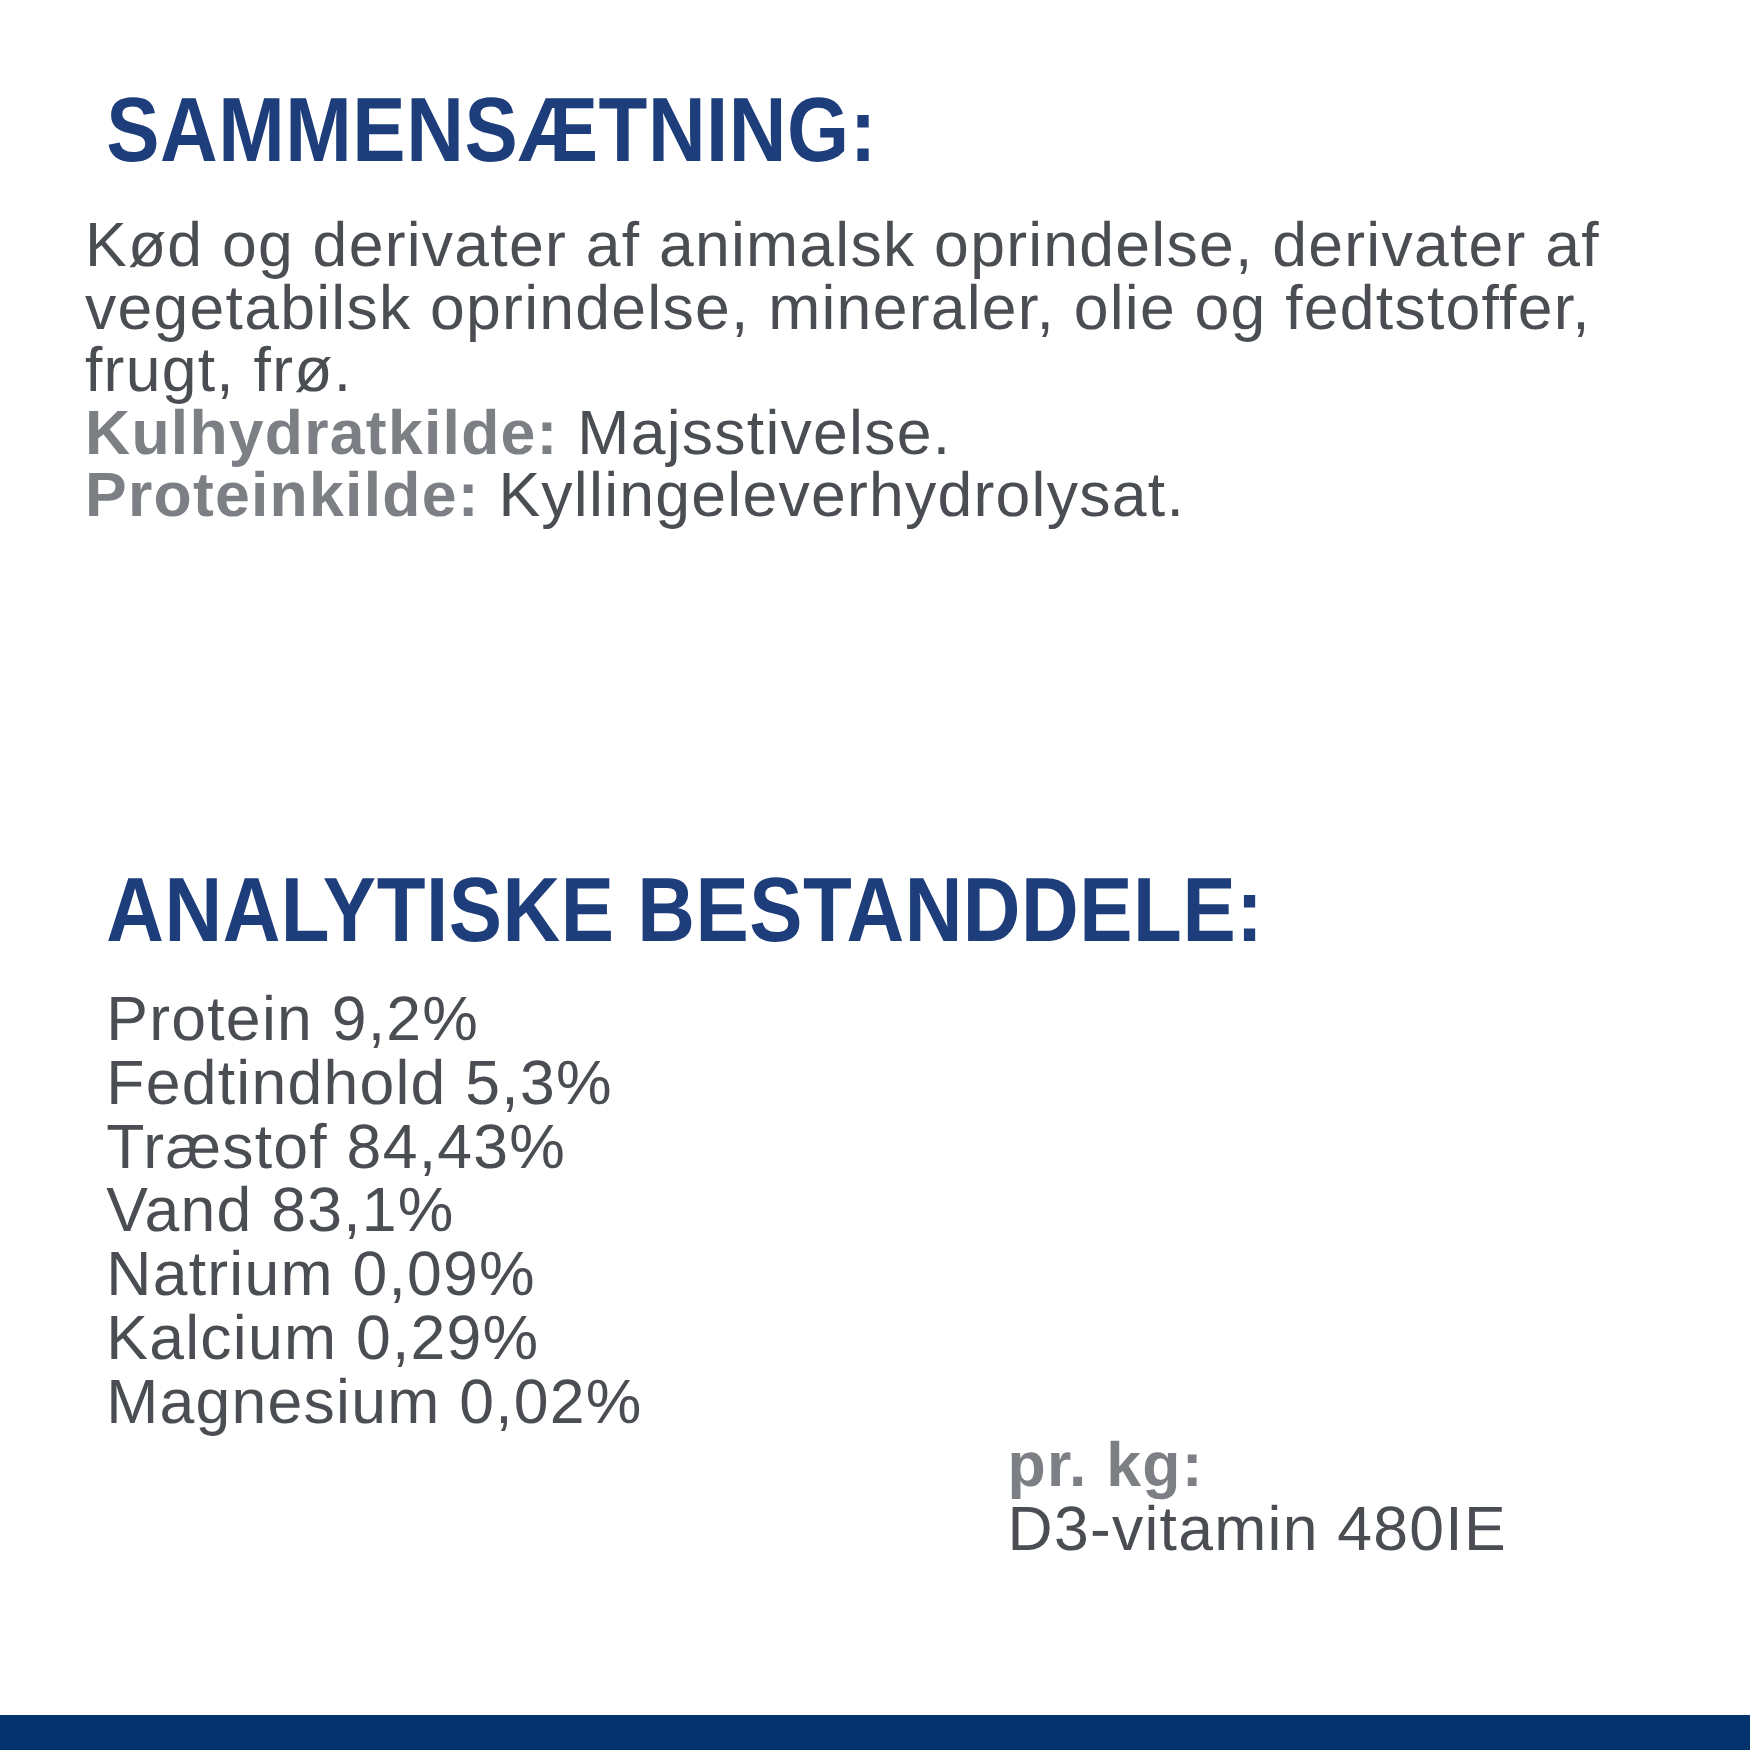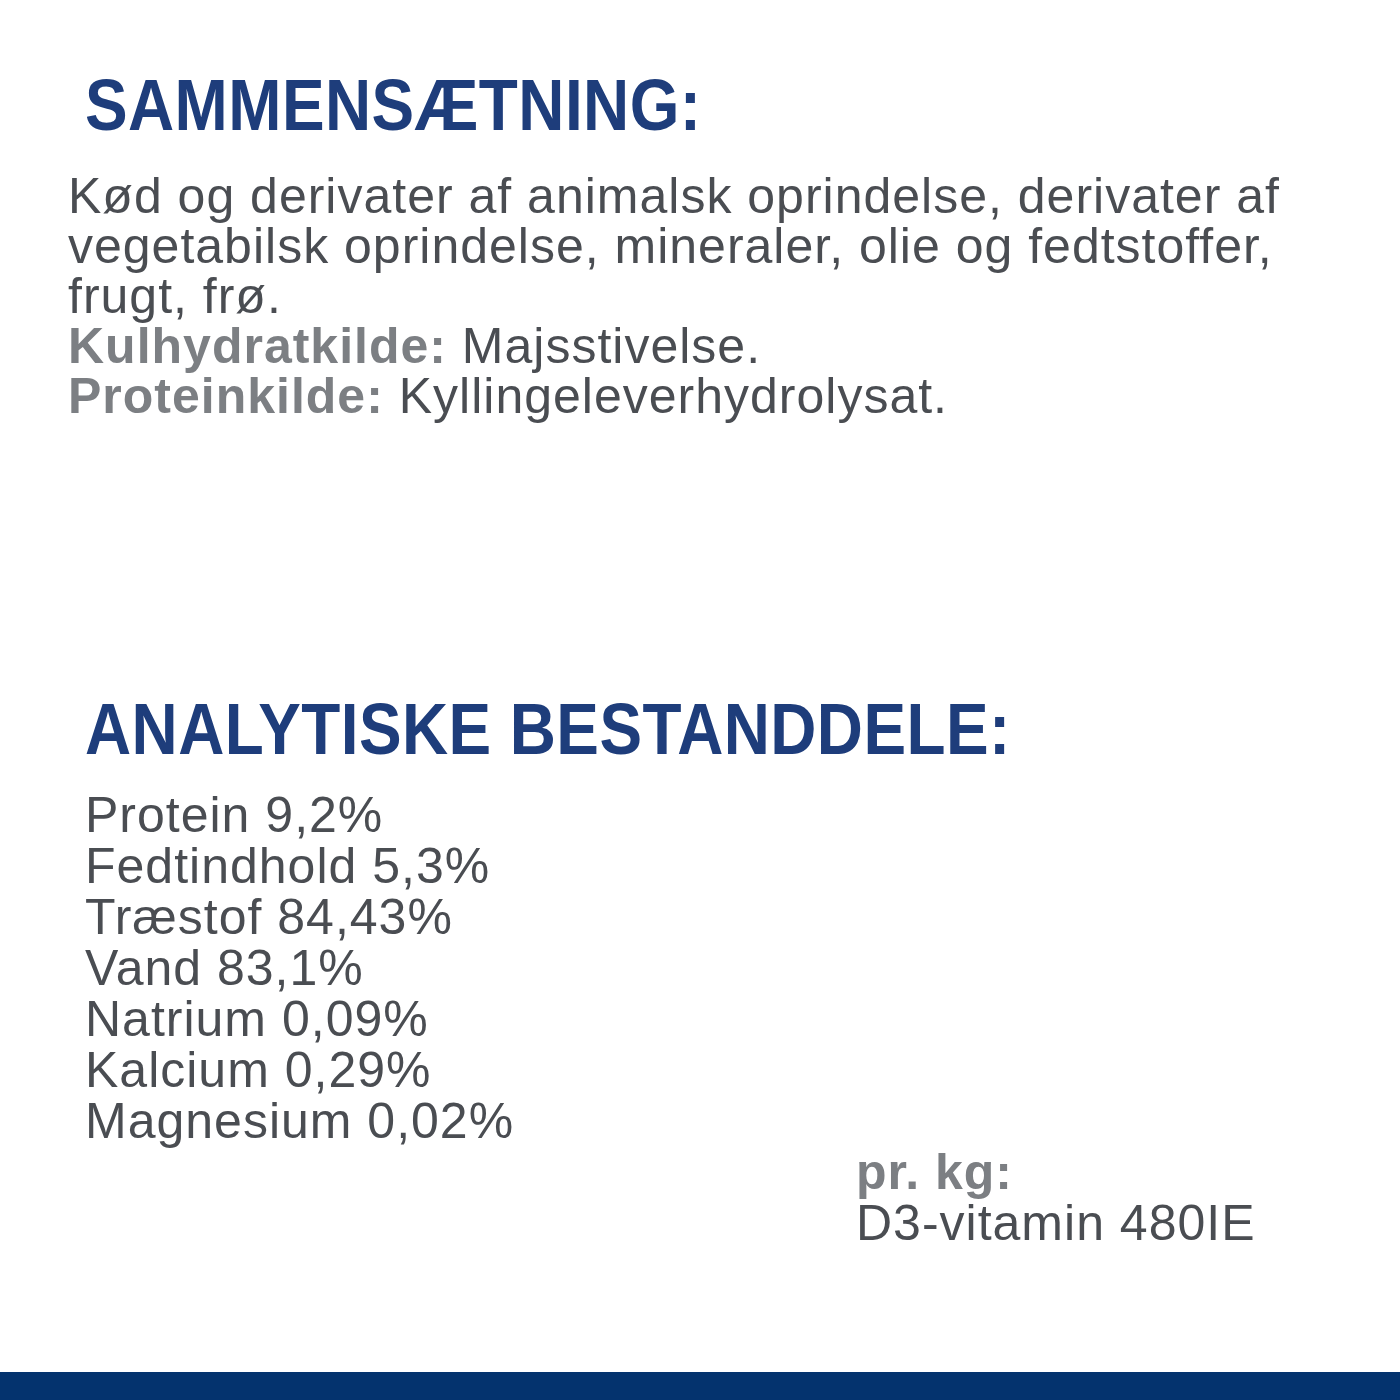--- a/index.html
+++ b/index.html
@@ -56,21 +56,21 @@
     left: 85px;
     top: 790px;
     font-size: 50px;
     line-height: 51px;
     letter-spacing: 1px;
   }
   .analysis-row { white-space: nowrap; }
 
   .per-kg-block {
     position: absolute;
-    left: 856px;
+    left: 806px;
     top: 1147px;
     font-size: 50px;
     line-height: 51px;
     letter-spacing: 1px;
   }
   .per-kg-block .vitamin-row { white-space: nowrap; }
 
   .bottom-bar {
     position: absolute;
     left: 0;

